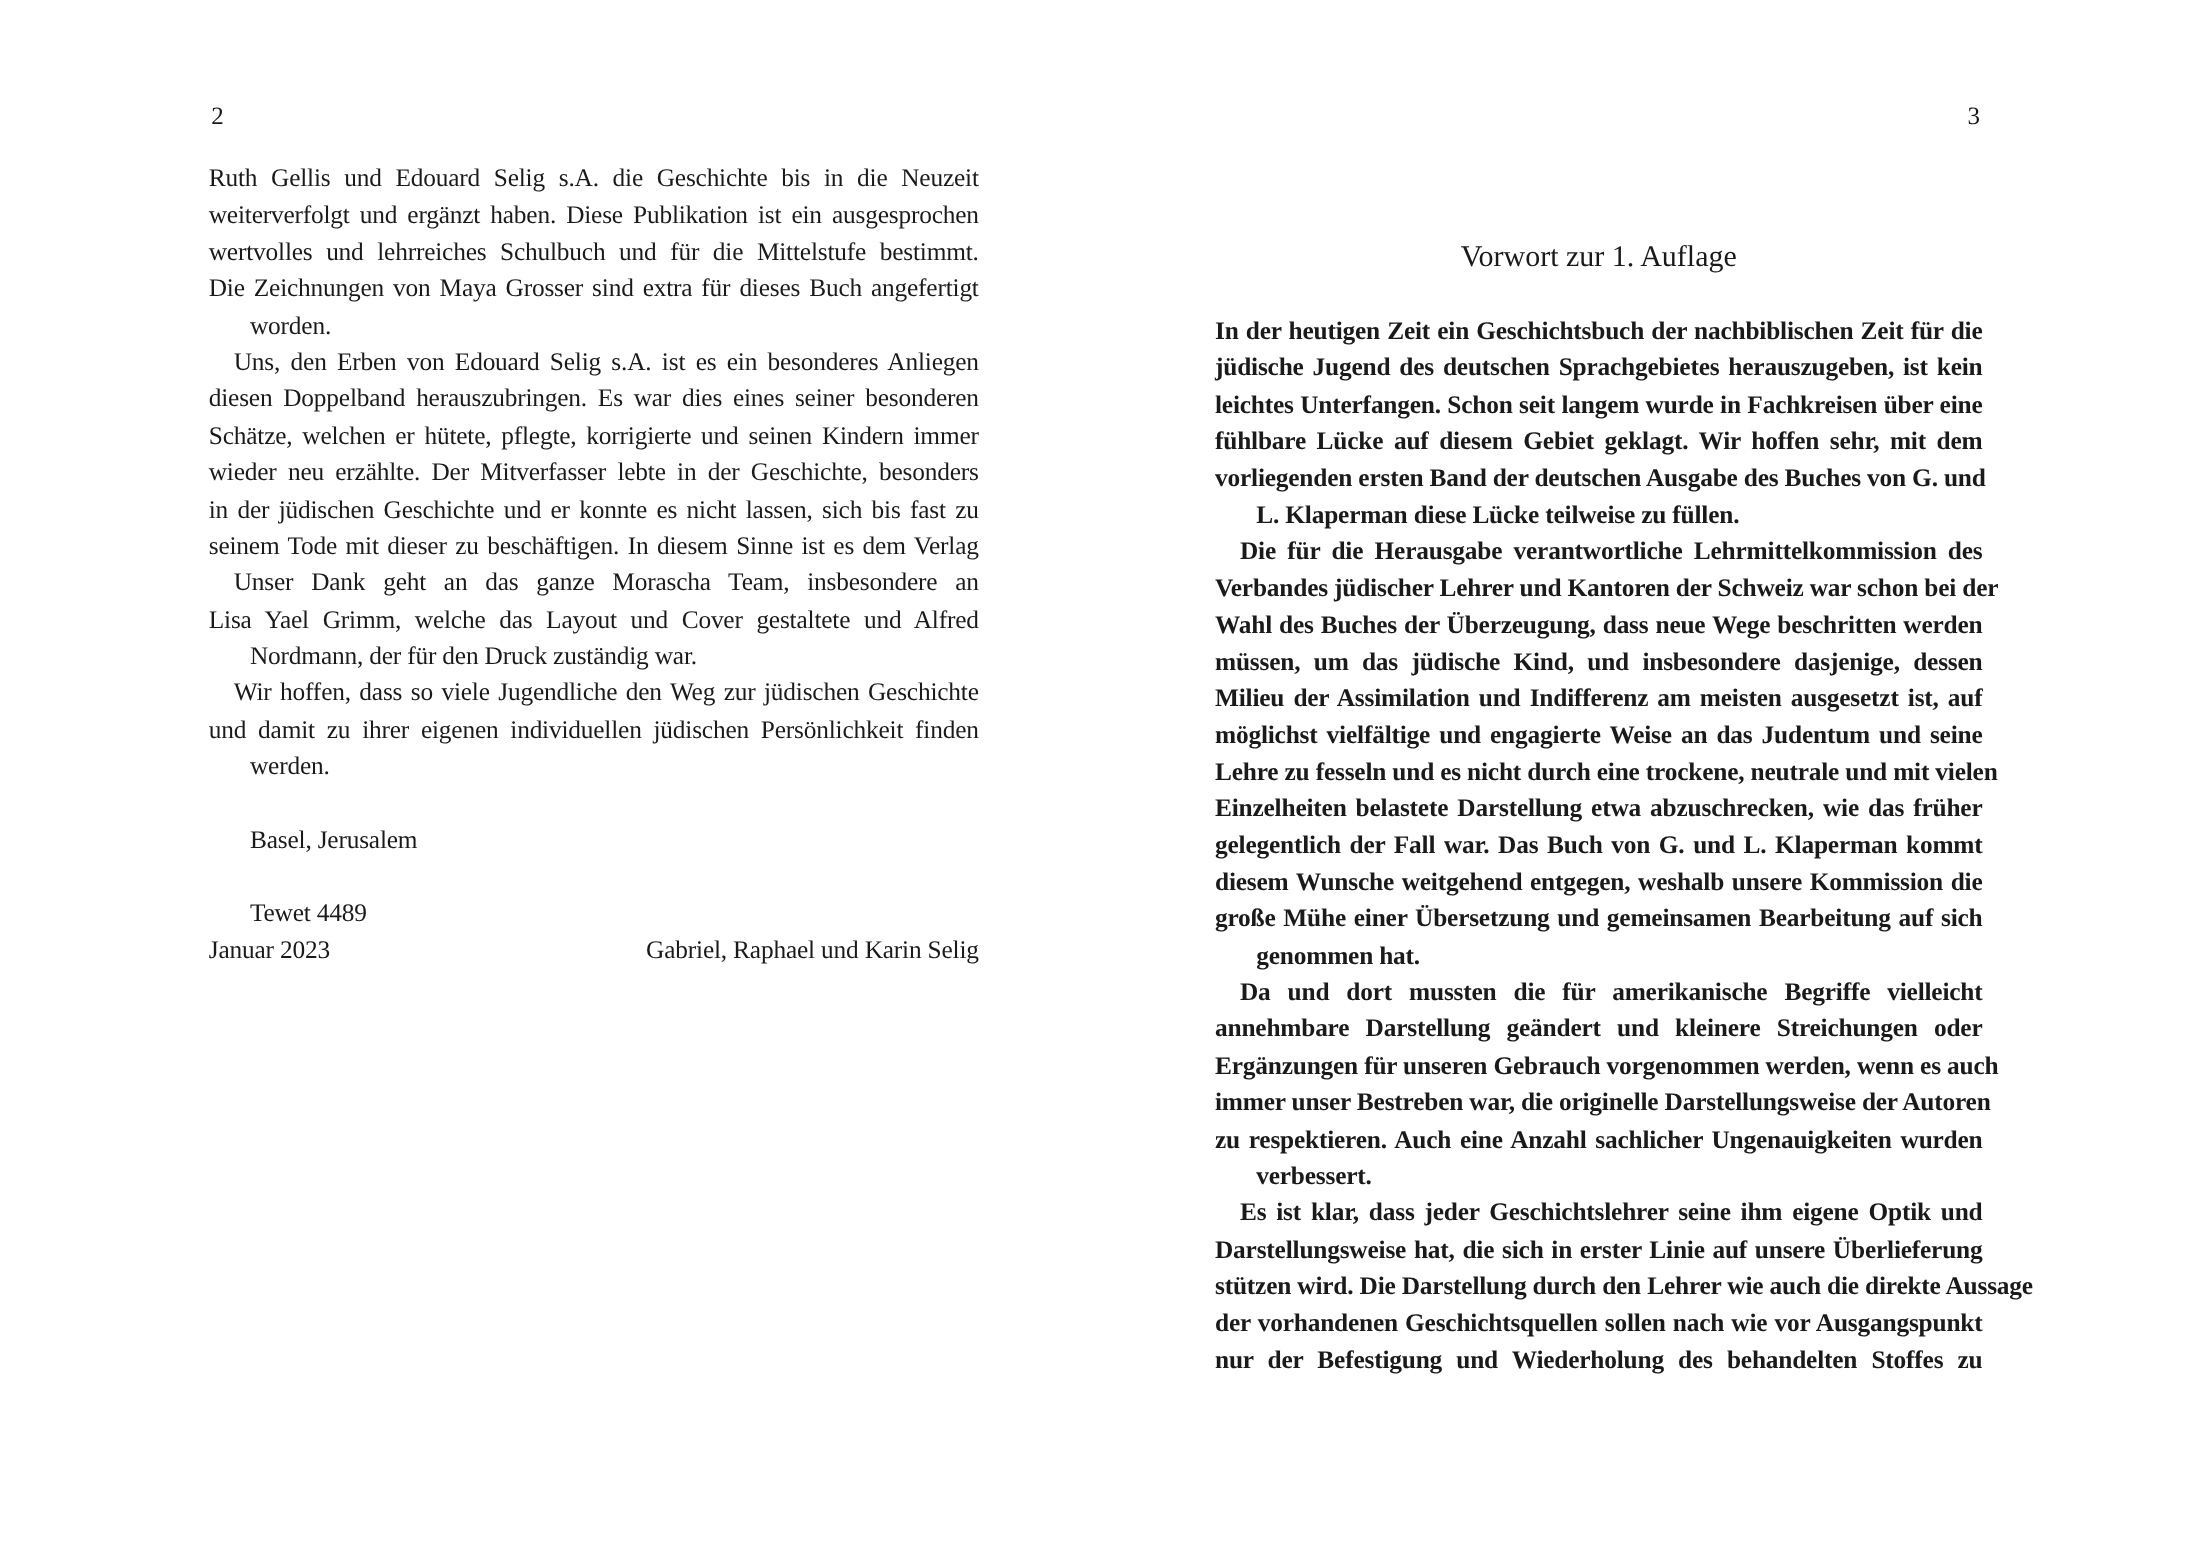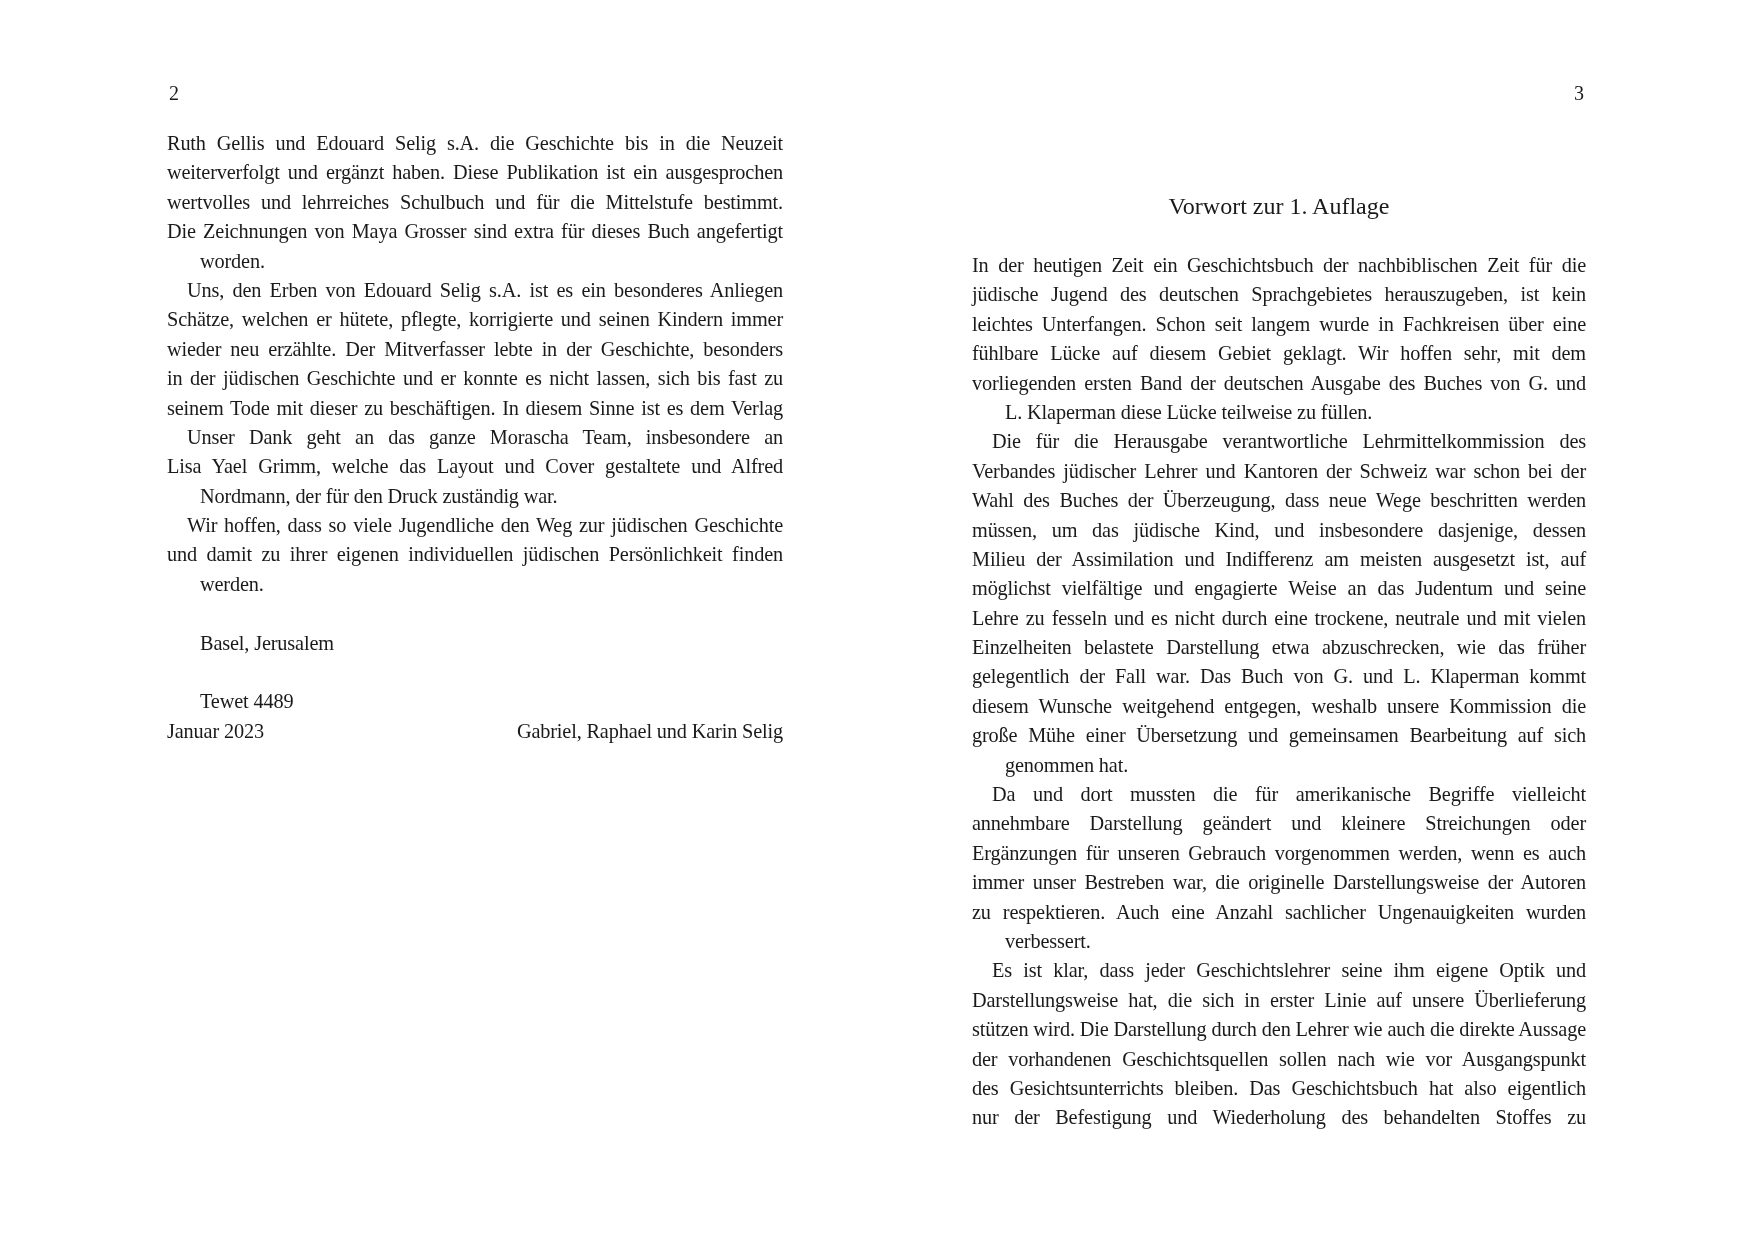--- a/index.html
+++ b/index.html
@@ -5,21 +5,21 @@
   html,body{margin:0;padding:0;background:#ffffff;}
   body{width:1754px;height:1240px;position:relative;overflow:hidden;font-family:"Liberation Serif","DejaVu Serif",serif;color:#1a1a1a;}
   .page{position:absolute;top:0;height:1240px;}
   .left-page{left:167px;width:616px;}
   .right-page{left:972px;width:614px;}
   .pnum{position:absolute;top:80px;font-size:20px;line-height:26px;}
   .left-page .pnum{left:2px;}
   .right-page .pnum{right:2px;}
   .body{position:absolute;left:0;right:0;font-size:20.3px;letter-spacing:-0.15px;}
   .left-page .body{top:129px;}
-  .right-page .body{top:251px;}
+  .right-page .body{top:251px;font-weight:bold;}
   .line{height:29.4px;line-height:29.4px;white-space:nowrap;text-align:justify;text-align-last:justify;}
   .line.last{text-align-last:left;margin-left:33px;}
   .line.indent{padding-left:20px;}
   .gap{height:29.4px;}
   .sigrow{display:flex;justify-content:space-between;height:29.4px;line-height:29.4px;text-align:center;}
   .title{position:absolute;left:0;right:0;top:190px;text-align:center;font-size:24px;line-height:32px;}
 </style>
 </head>
 <body>
 
@@ -29,20 +29,21 @@
     <div id="left-paras">
         <div>
           <div class="line">Ruth Gellis und Edouard Selig s.A. die Geschichte bis in die Neuzeit</div>
           <div class="line">weiterverfolgt und ergänzt haben. Diese Publikation ist ein ausgesprochen</div>
           <div class="line">wertvolles und lehrreiches Schulbuch und für die Mittelstufe bestimmt.</div>
           <div class="line">Die Zeichnungen von Maya Grosser sind extra für dieses Buch angefertigt</div>
           <div class="line last">worden.</div>
         </div>
         <div>
           <div class="line indent">Uns, den Erben von Edouard Selig s.A. ist es ein besonderes Anliegen</div>
+          <div class="line">diesen Doppelband herauszubringen. Es war dies eines seiner besonderen</div>
           <div class="line">Schätze, welchen er hütete, pflegte, korrigierte und seinen Kindern immer</div>
           <div class="line">wieder neu erzählte. Der Mitverfasser lebte in der Geschichte, besonders</div>
           <div class="line">in der jüdischen Geschichte und er konnte es nicht lassen, sich bis fast zu</div>
           <div class="line">seinem Tode mit dieser zu beschäftigen. In diesem Sinne ist es dem Verlag</div>
         </div>
         <div>
           <div class="line indent">Unser Dank geht an das ganze Morascha Team, insbesondere an</div>
           <div class="line">Lisa Yael Grimm, welche das Layout und Cover gestaltete und Alfred</div>
           <div class="line last">Nordmann, der für den Druck zuständig war.</div>
         </div>
@@ -96,18 +97,17 @@
           <div class="line">Ergänzungen für unseren Gebrauch vorgenommen werden, wenn es auch</div>
           <div class="line">immer unser Bestreben war, die originelle Darstellungsweise der Autoren</div>
           <div class="line">zu respektieren. Auch eine Anzahl sachlicher Ungenauigkeiten wurden</div>
           <div class="line last">verbessert.</div>
         </div>
         <div>
           <div class="line indent">Es ist klar, dass jeder Geschichtslehrer seine ihm eigene Optik und</div>
           <div class="line">Darstellungsweise hat, die sich in erster Linie auf unsere Überlieferung</div>
           <div class="line">stützen wird. Die Darstellung durch den Lehrer wie auch die direkte Aussage</div>
           <div class="line">der vorhandenen Geschichtsquellen sollen nach wie vor Ausgangspunkt</div>
-          <div class="line">des Gesichtsunterrichts bleiben. Das Geschichtsbuch hat also eigentlich</div>
           <div class="line">nur der Befestigung und Wiederholung des behandelten Stoffes zu</div>
         </div>
       </div>
   </div>
 </div>
 
 </body></html>

